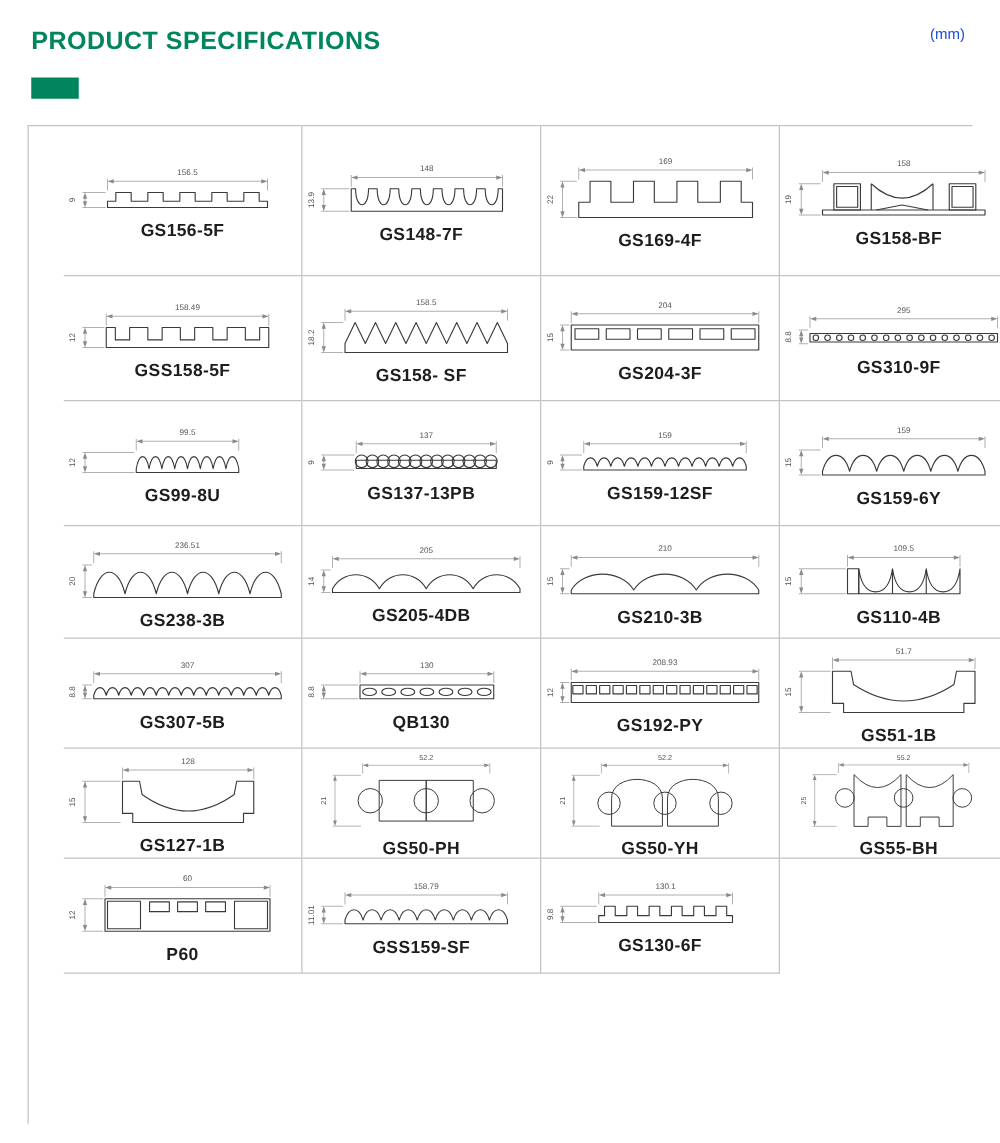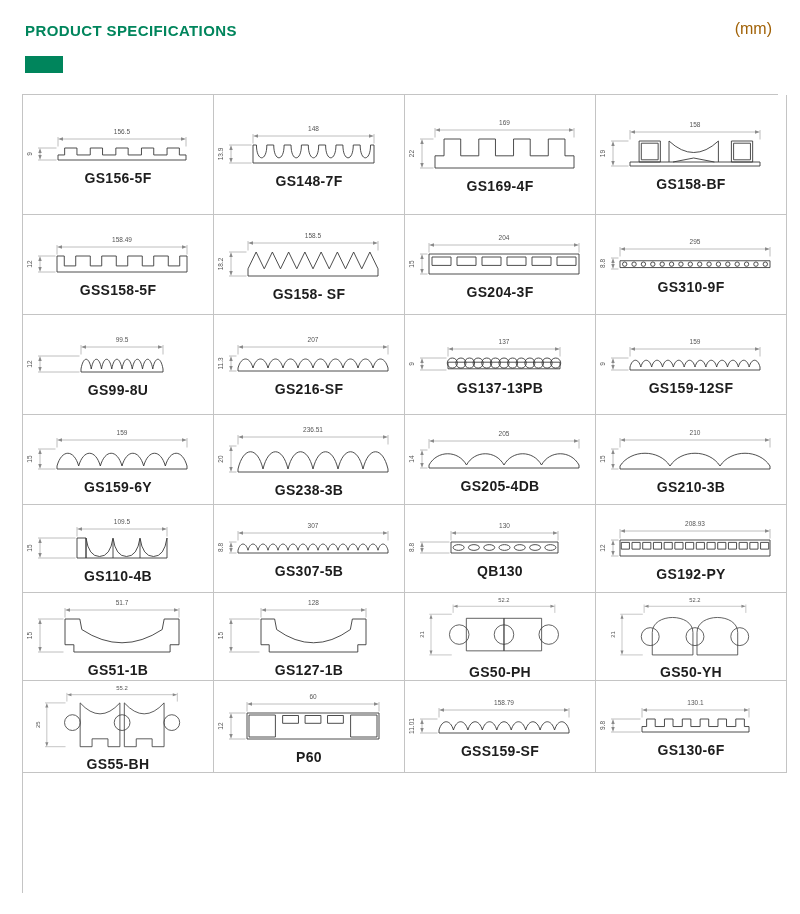--- a/index.html
+++ b/index.html
@@ -1,23 +1,23 @@
 <!DOCTYPE html>
 <html><head>
 <meta charset="utf-8">
 <style>
   html,body{margin:0;padding:0;background:#ffffff;}
   body{width:800px;height:914px;font-family:"Liberation Sans",sans-serif;position:relative;overflow:hidden;}
   .header{position:relative;padding:22px 25px 0 25px;}
-  .title{color:#00855c;font-size:15px;font-weight:bold;letter-spacing:.4px;}
-  .unit{position:absolute;top:20px;right:28px;color:#a16207;font-size:16px;}
+  .title{color:#00855c;font-size:20px;font-weight:bold;letter-spacing:.4px;}
+  .unit{position:absolute;top:20px;right:28px;color:#1d4ed8;font-size:12px;}
   .swatch{width:38px;height:17px;background:#00855c;margin-top:17px;}
   .grid{margin:21px 22px 0 22px;display:grid;grid-template-columns:repeat(4,1fr);
         grid-template-rows:120px 100px 100px 90px 88px 88px 92px 120px;
-        border-top:1px solid #c4c4c4;border-left:1px solid #c4c4c4;}
+        border-top:1px solid #c4c4c4;border-left:1px solid #c4c4c4;padding-left:28px;}
   .cell{border-right:1px solid #c4c4c4;border-bottom:1px solid #c4c4c4;
         display:flex;flex-direction:column;align-items:center;justify-content:center;}
   .code{font-size:14px;font-weight:600;color:#1d1d1d;margin-top:2px;letter-spacing:.3px;}
   svg{display:block;}
   svg .prof{fill:none;stroke:#3a3a3a;stroke-width:0.9;stroke-linejoin:round;}
   svg .dim{stroke:#8a8a8a;stroke-width:0.55;fill:none;}
   svg .arr{fill:#8a8a8a;stroke:none;}
   svg text{fill:#555;font-family:"Liberation Sans",sans-serif;}
 </style>
 </head>
@@ -223,38 +223,20 @@
         <line class="dim" x1="17" y1="27" x2="17" y2="37"></line>
         <path class="arr" d="M17 24 l-1.7 5 l3.4 0 Z"></path>
         <path class="arr" d="M17 40 l-1.7 -5 l3.4 0 Z"></path>
         <line class="dim" x1="15" y1="24" x2="56.5" y2="24"></line>
         <line class="dim" x1="15" y1="40" x2="56.5" y2="40"></line>
         <path class="prof" d="M58 40 L58 37 C 60.255 24 65.995 24 68.25 37 C 70.505 24 76.245 24 78.5 37 C 80.755 24 86.495 24 88.75 37 C 91.005 24 96.745 24 99 37 C 101.255 24 106.995 24 109.25 37 C 111.505 24 117.245 24 119.5 37 C 121.755 24 127.495 24 129.75 37 C 132.005 24 137.745 24 140 37 L140 40 Z"></path>
       </svg>
     <div class="code">GS99-8U</div>
   </div>
 
-  <div class="cell">
-    <svg width="190" height="47" viewBox="0 0 190 47">
-        <text x="99" y="10" font-size="6.5" text-anchor="middle">207</text>
-        <line class="dim" x1="28" y1="15" x2="170" y2="15"></line>
-        <path class="arr" d="M24 15 l5 -1.7 l0 3.4 Z"></path>
-        <path class="arr" d="M174 15 l-5 -1.7 l0 3.4 Z"></path>
-        <line class="dim" x1="24" y1="13" x2="24" y2="22.5"></line>
-        <line class="dim" x1="174" y1="13" x2="174" y2="22.5"></line>
-        <text x="9" y="31.5" font-size="6.5" text-anchor="middle" transform="rotate(-90 9 31.5)">11.3</text>
-        <line class="dim" x1="17" y1="27" x2="17" y2="36"></line>
-        <path class="arr" d="M17 24 l-1.7 5 l3.4 0 Z"></path>
-        <path class="arr" d="M17 39 l-1.7 -5 l3.4 0 Z"></path>
-        <line class="dim" x1="15" y1="24" x2="22.5" y2="24"></line>
-        <line class="dim" x1="15" y1="39" x2="22.5" y2="39"></line>
-        <path class="prof" d="M24 39 L24 36 C 27.3 24 35.7 24 39 36 C 42.3 24 50.7 24 54 36 C 57.3 24 65.7 24 69 36 C 72.3 24 80.7 24 84 36 C 87.3 24 95.7 24 99 36 C 102.3 24 110.7 24 114 36 C 117.3 24 125.7 24 129 36 C 132.3 24 140.7 24 144 36 C 147.3 24 155.7 24 159 36 C 162.3 24 170.7 24 174 36 L174 39 Z"></path>
-      </svg>
-    <div class="code">GS216-SF</div>
-  </div>
 
   <div class="cell">
     <svg width="190" height="44" viewBox="0 0 190 44">
         <text x="99" y="10" font-size="6.5" text-anchor="middle">137</text>
         <line class="dim" x1="47" y1="15" x2="151" y2="15"></line>
         <path class="arr" d="M43 15 l5 -1.7 l0 3.4 Z"></path>
         <path class="arr" d="M155 15 l-5 -1.7 l0 3.4 Z"></path>
         <line class="dim" x1="43" y1="13" x2="43" y2="22.5"></line>
         <line class="dim" x1="155" y1="13" x2="155" y2="22.5"></line>
         <text x="9" y="30" font-size="6.5" text-anchor="middle" transform="rotate(-90 9 30)">9</text>

